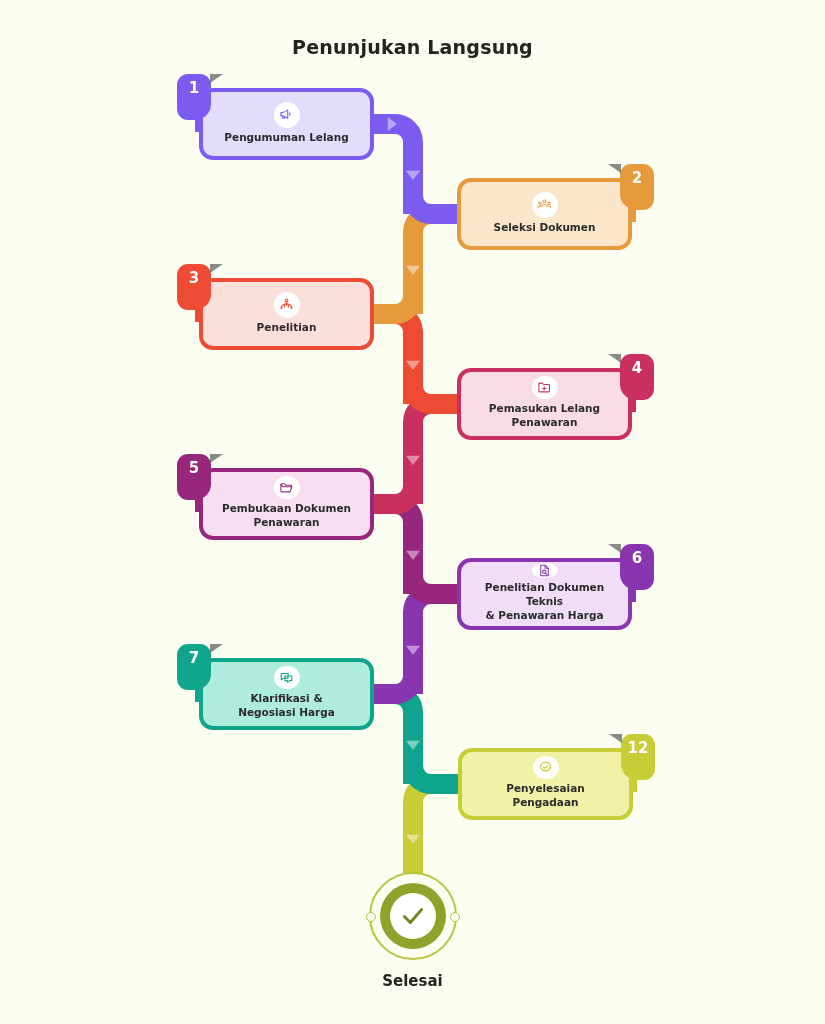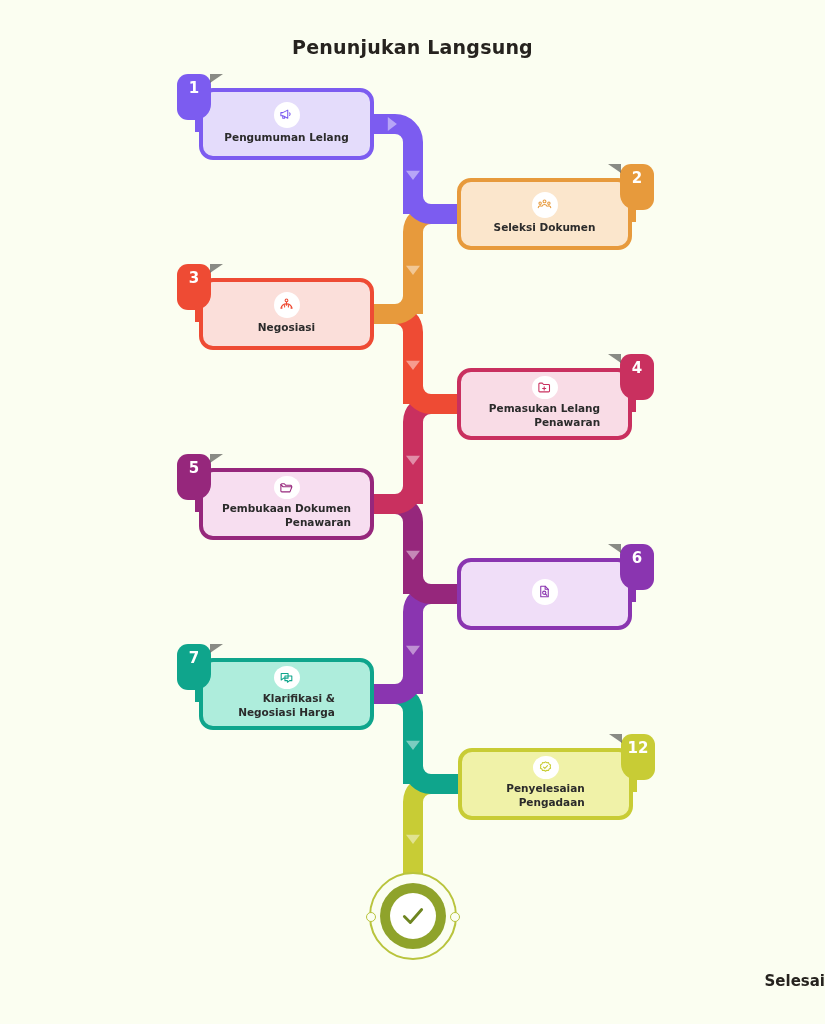--- a/index.html
+++ b/index.html
@@ -34,21 +34,21 @@
   }
   .card .ic{
     width:26px;height:26px;border-radius:50%;
     background:#fff;
     display:flex;align-items:center;justify-content:center;
     margin-bottom:3px;
   }
   .card .ic svg{width:15px;height:15px;display:block;}
   .card .lbl{
     font-size:10.5px;font-weight:bold;color:#2b2b2b;
-    text-align:right;line-height:1.32;white-space:pre-line;
+    text-align:center;line-height:1.32;white-space:pre-line;
   }
 
   
   .badge{
     position:absolute;
     width:34px;height:46px;
     border-radius:11px 11px 11px 11px;
     display:flex;align-items:flex-start;justify-content:center;
     padding-top:5px;
     box-sizing:border-box;
@@ -64,21 +64,21 @@
   .badge.right .stem{left:9px;}
   .fold{
     position:absolute;width:13px;height:9px;top:0;
     clip-path:polygon(0 0,100% 0,100% 100%);
     opacity:.55;
   }
   .badge.left  .fold{right:-12px;clip-path:polygon(0 0,100% 0,0 100%);}
   .badge.right .fold{left:-12px;clip-path:polygon(0 0,100% 0,100% 100%);}
 
   
-  .endwrap{position:absolute;left:0;top:872px;width:825px;text-align:right;}
+  .endwrap{position:absolute;left:0;top:872px;width:825px;text-align:center;}
   .endcircle{
     width:84px;height:84px;margin:0 auto;border-radius:50%;
     background:#FBFEF1;border:2px solid #b9c43d;
     display:flex;align-items:center;justify-content:center;
     position:relative;
   }
   .endinner{
     width:66px;height:66px;border-radius:50%;
     background:#8FA32B;
     display:flex;align-items:center;justify-content:center;
@@ -166,21 +166,21 @@
       <div class="card" style="left: 199px; top: 278px; border-color: rgb(238, 75, 52); background: rgb(251, 223, 218);">
         <div class="badge left" style="background: rgb(238, 75, 52);">3<div class="stem" style="background: rgb(238, 75, 52);"></div><div class="fold" style="background: rgb(43, 43, 43);"></div></div>
         <div class="ic">
           <svg viewBox="0 0 24 24" fill="none" stroke="#EE4B34" stroke-width="1.7" stroke-linecap="round" stroke-linejoin="round">
             <circle cx="12" cy="5.5" r="2.2"></circle>
             <path d="M12 8v5"></path>
             <path d="M3 18c1.2-4.5 4.8-7 9-7s7.8 2.5 9 7"></path>
             <path d="M4.5 15.5v3M9 13v3M15 13v3M19.5 15.5v3"></path>
           </svg>
         </div>
-        <div class="lbl">Negosiasi</div>
+        <div class="lbl">Penelitian</div>
       </div>
       <div class="card" style="left: 457px; top: 368px; border-color: rgb(201, 48, 95); background: rgb(249, 220, 230);">
         <div class="badge right" style="background: rgb(201, 48, 95);">4<div class="stem" style="background: rgb(201, 48, 95);"></div><div class="fold" style="background: rgb(43, 43, 43);"></div></div>
         <div class="ic">
           <svg viewBox="0 0 24 24" fill="none" stroke="#C9305F" stroke-width="1.7" stroke-linecap="round" stroke-linejoin="round">
             <path d="M3 6.5a1.5 1.5 0 011.5-1.5h4l2 2.2h8A1.5 1.5 0 0120 8.7v8.8A1.5 1.5 0 0118.5 19h-14A1.5 1.5 0 013 17.5z"></path>
             <path d="M11.5 11v5M9 13.5h5"></path>
           </svg>
         </div>
         <div class="lbl">Pemasukan Lelang
@@ -200,20 +200,22 @@
       <div class="card" style="left: 457px; top: 558px; border-color: rgb(138, 53, 176); background: rgb(240, 222, 248);">
         <div class="badge right" style="background: rgb(138, 53, 176);">6<div class="stem" style="background: rgb(138, 53, 176);"></div><div class="fold" style="background: rgb(43, 43, 43);"></div></div>
         <div class="ic">
           <svg viewBox="0 0 24 24" fill="none" stroke="#8A35B0" stroke-width="1.7" stroke-linecap="round" stroke-linejoin="round">
             <path d="M6 3.5h7l5 5v12H6z"></path>
             <path d="M13 3.5v5h5"></path>
             <circle cx="11.6" cy="14" r="2.6"></circle>
             <path d="M13.6 16l2.2 2.2"></path>
           </svg>
         </div>
+        <div class="lbl">Penelitian Dokumen Teknis
+&amp; Penawaran Harga</div>
       </div>
       <div class="card" style="left: 199px; top: 658px; border-color: rgb(15, 165, 140); background: rgb(174, 237, 220);">
         <div class="badge left" style="background: rgb(15, 165, 140);">7<div class="stem" style="background: rgb(15, 165, 140);"></div><div class="fold" style="background: rgb(43, 43, 43);"></div></div>
         <div class="ic">
           <svg viewBox="0 0 24 24" fill="none" stroke="#0FA58C" stroke-width="1.7" stroke-linecap="round" stroke-linejoin="round">
             <path d="M3.5 5.5h11v7.5h-7l-4 3z"></path>
             <path d="M9.5 9.5h11V17h-3.5l-3.5 2.6V17h-4z"></path>
           </svg>
         </div>
         <div class="lbl">Klarifikasi &amp;

